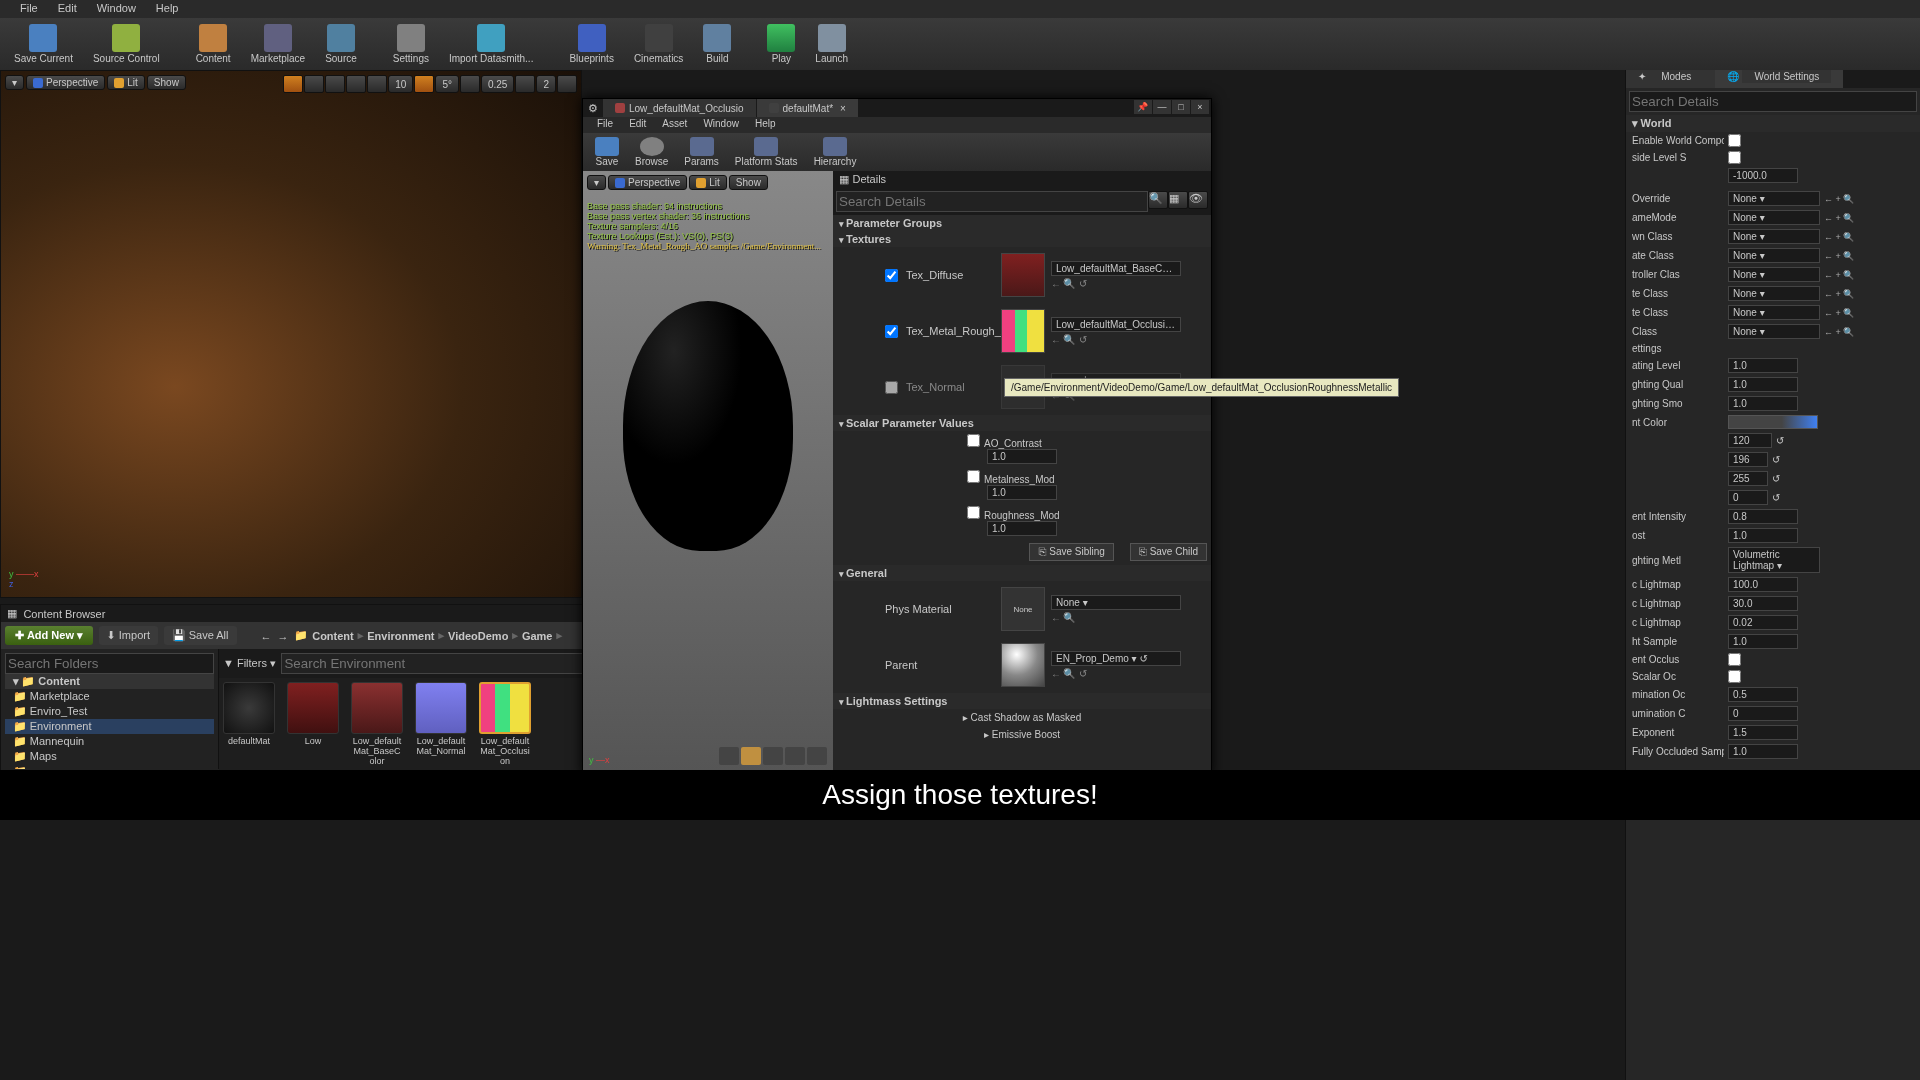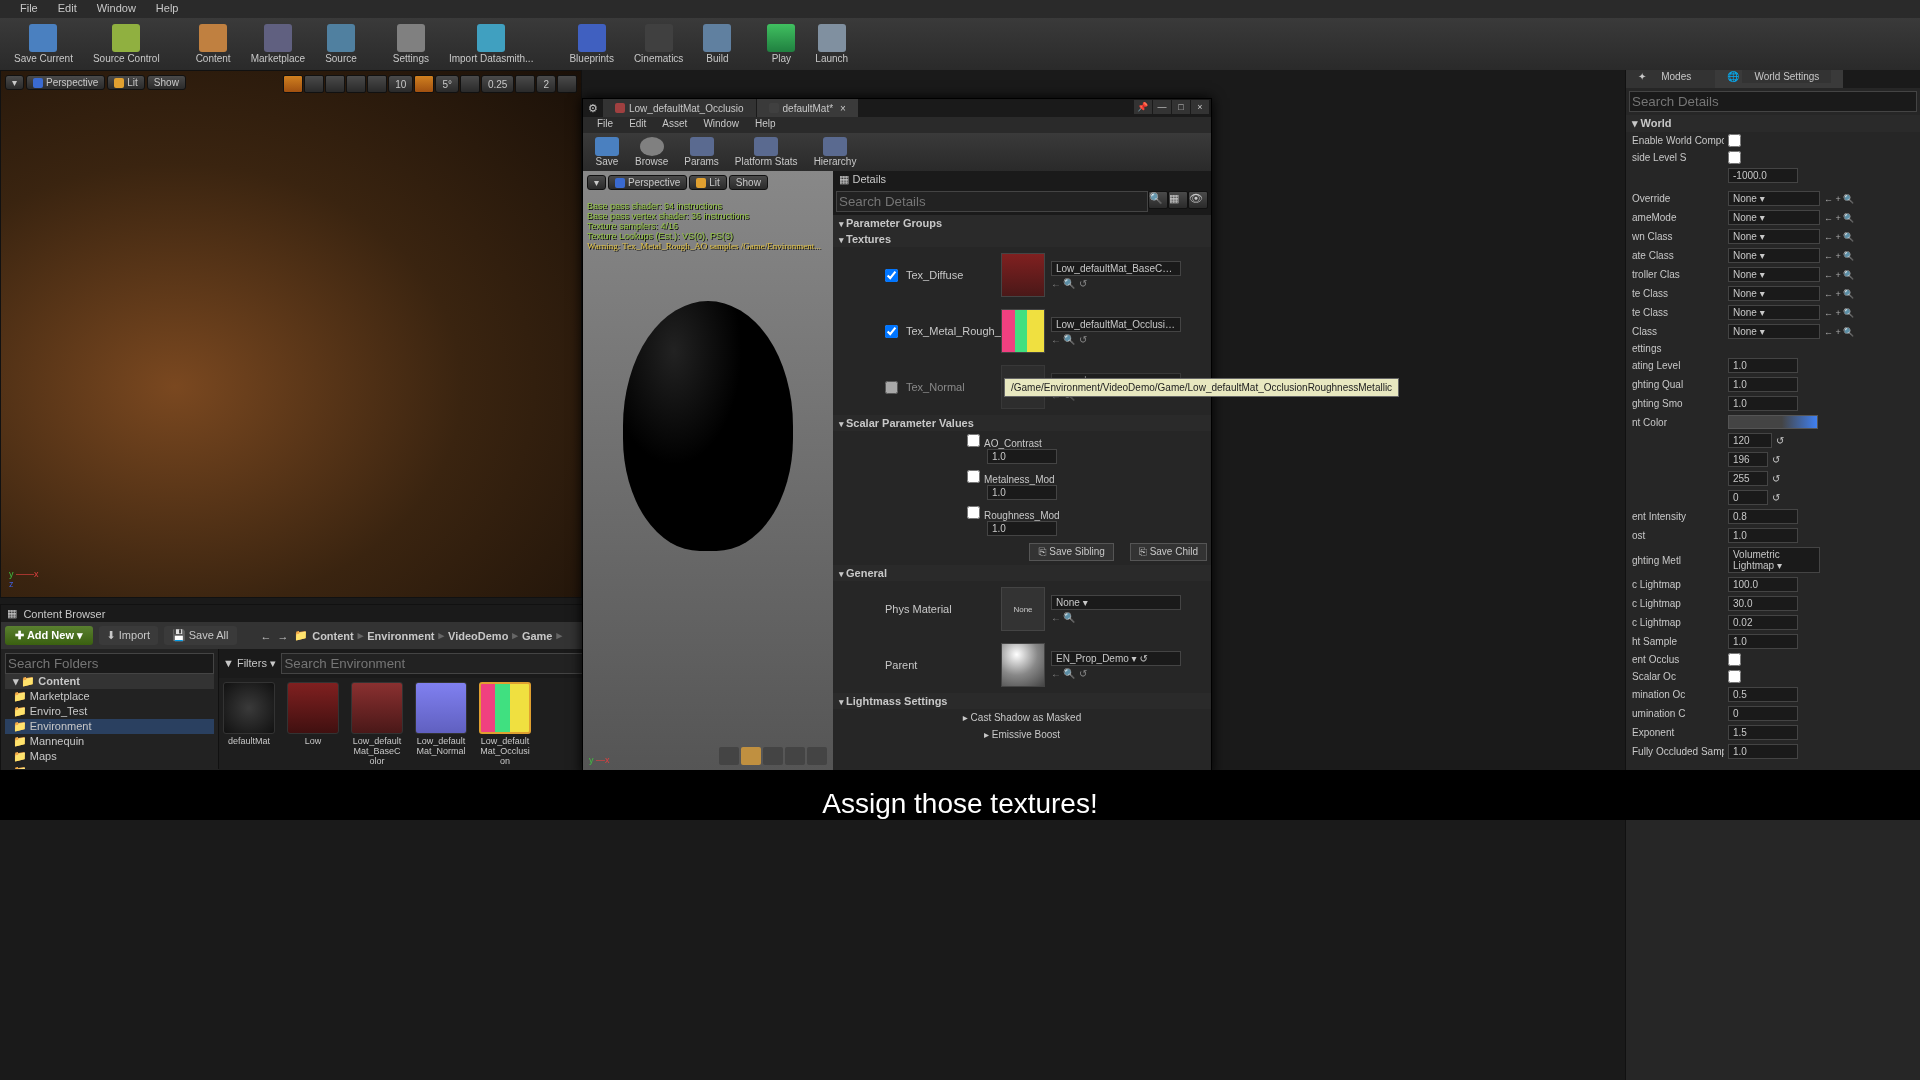--- a/index.html
+++ b/index.html
@@ -82,21 +82,21 @@
 .right-panel .tabs span { padding:1px 12px; font-size:10px; background:#333; }
 .right-panel .tabs span.active { background:#3a3a3a; }
 .right-panel .searchbar { padding:3px; }
 .right-panel .searchbar input { width:100%; background:#1a1a1a; border:1px solid #444; padding:2px; color:#888; }
 .right-panel .sect { background:#2a2a2a; padding:2px 6px; font-weight:bold; font-size:11px; }
 .right-panel .row { display:flex; align-items:center; padding:2px 6px; font-size:10px; gap:4px; }
 .right-panel .row .rlab { width:92px; white-space:nowrap; overflow:hidden; }
 .right-panel .dd2 { width:92px; background:#1a1a1a; border:1px solid #444; padding:1px 4px; font-size:10px; display:inline-block; }
 .right-panel .arrows { font-size:9px; color:#aaa; }
 .tooltip-box { position:absolute; top:308px; left:1004px; background:#e8e8c0; color:#222; padding:3px 6px; font-size:10px; border:1px solid #666; z-index:100; }
-.caption-bar { position:absolute; top:770px; left:0; right:0; height:50px; background:#000; display:flex; align-items:flex-end; justify-content:center; }
+.caption-bar { position:absolute; top:770px; left:0; right:0; height:50px; background:#000; display:flex; align-items:center; justify-content:center; }
 .caption-bar span { color:#fff; font-size:28px; }
 </style>
 </head>
 <body>
 
 <div class="menubar">
   <span>File</span>
   <span>Edit</span>
   <span>Window</span>
   <span>Help</span>

